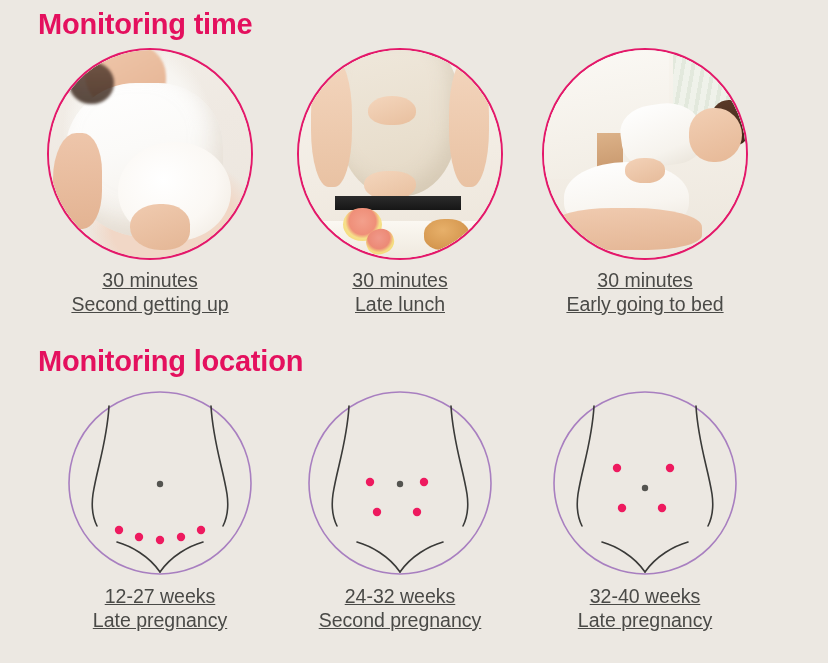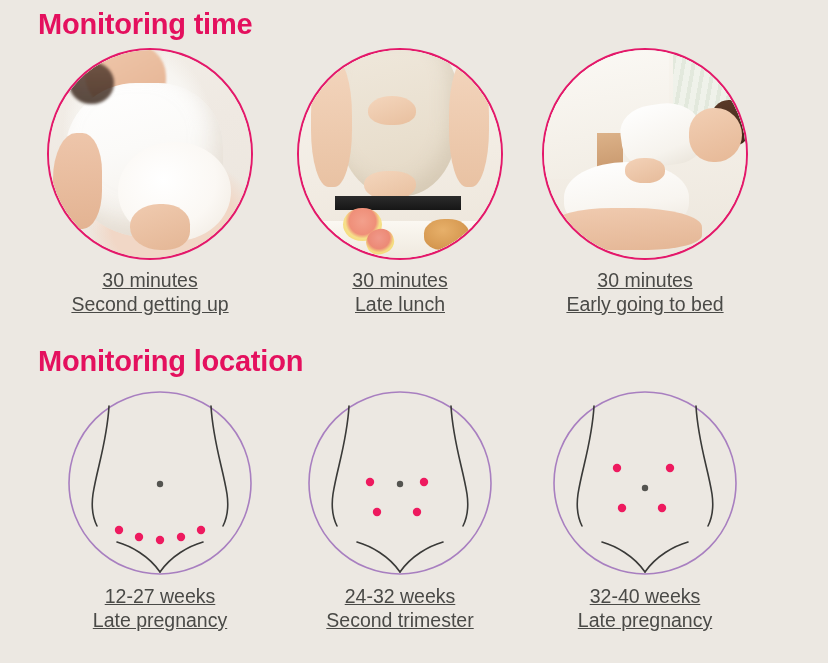--- a/index.html
+++ b/index.html
@@ -408,21 +408,21 @@
           <g class="dots">
               <circle cx="63" cy="92" r="4.2" fill="#ee1a5f"></circle>
               <circle cx="117" cy="92" r="4.2" fill="#ee1a5f"></circle>
               <circle cx="70" cy="122" r="4.2" fill="#ee1a5f"></circle>
               <circle cx="110" cy="122" r="4.2" fill="#ee1a5f"></circle>
             </g>
         </svg>
       </div>
       <div class="caption">
         <span class="l1">24-32 weeks</span>
-        <span class="l2">Second trimester</span>
+        <span class="l2">Second pregnancy</span>
       </div>
     </div>
 
     <div class="item" style="left:552px; width:186px;">
       <div class="diagram-wrap">
         <svg width="186" height="186" viewBox="0 0 186 186">
           <circle cx="93" cy="93" r="91" fill="none" stroke="#a87fc0" stroke-width="1.6"></circle>
           <path d="M42,16 C40,52 30,78 26,104 C24,118 26,128 30,136" fill="none" stroke="#3a3a38" stroke-width="1.6" stroke-linecap="round"></path>
           <path d="M144,16 C146,52 156,78 160,104 C162,118 160,128 156,136" fill="none" stroke="#3a3a38" stroke-width="1.6" stroke-linecap="round"></path>
           <path d="M50,152 C64,156 82,166 93,182" fill="none" stroke="#3a3a38" stroke-width="1.6" stroke-linecap="round"></path>

